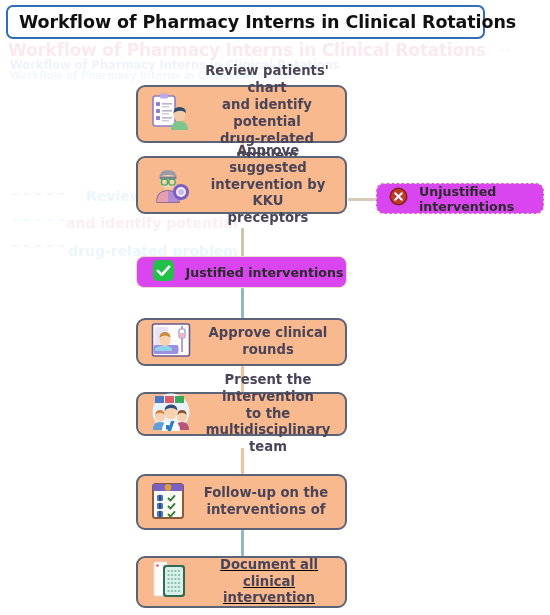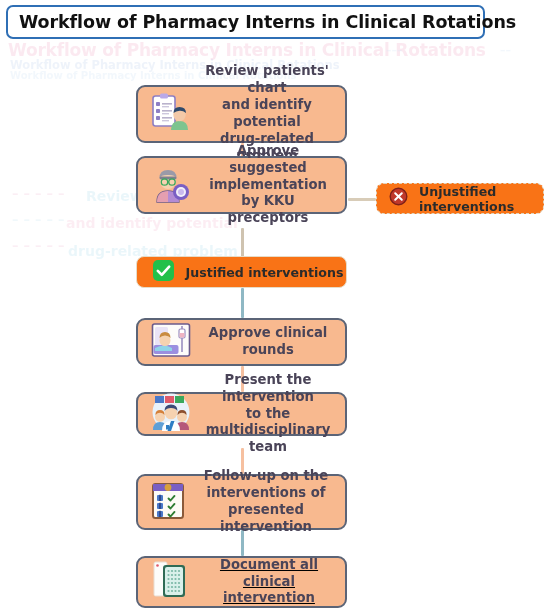--- a/index.html
+++ b/index.html
@@ -90,21 +90,21 @@
     text-align: center;
     font-size: 13.2px;
     font-weight: bold;
     color: #4a4458;
     line-height: 1.28;
   }
 
   
   .pill {
     position: absolute;
-    background: #f97316;
+    background: #d946ef;
     border-radius: 8px;
     display: flex;
     align-items: center;
     padding-left: 12px;
     gap: 11px;
   }
   .pill.solid { border: 1.5px solid #e6dcc8; justify-content: center; }
   .pill.dashed { border: 1.5px dashed #e0d5c0; }
   .pill .label {
     font-size: 12.6px;
@@ -188,21 +188,21 @@
         <circle cx="13.5" cy="20" r="3.2" fill="none" stroke="#3aa85c" stroke-width="1.3"></circle>
         <circle cx="21" cy="20" r="3.2" fill="none" stroke="#3aa85c" stroke-width="1.3"></circle>
         <line x1="16.7" y1="20" x2="17.8" y2="20" stroke="#3aa85c" stroke-width="1.3"></line>
         <circle cx="30" cy="30" r="8" fill="#7a5fc4"></circle>
         <circle cx="30" cy="30" r="5" fill="#ffffff" opacity="0.9"></circle>
         <circle cx="30" cy="30" r="3" fill="#c9b9ee"></circle>
       </svg>
     </span>
     <span class="label">
       <span>Approve suggested</span><br>
-      <span>implementation by KKU</span><br>
+      <span>intervention by KKU</span><br>
       <span>preceptors</span>
     </span>
   </div>
 
   <div class="pill dashed" style="left:376px; top:183px; width:168px; height:31px;">
     <span class="icn">
       <svg width="19" height="19" viewBox="0 0 19 19">
         <circle cx="9.5" cy="9.5" r="8.3" fill="#c0392b" stroke="#7d1f18" stroke-width="1.4"></circle>
         <path d="M6.2 6.2 L12.8 12.8 M12.8 6.2 L6.2 12.8" stroke="#ffffff" stroke-width="2" stroke-linecap="round"></path>
       </svg>
@@ -279,21 +279,20 @@
         <path d="M8 23.5 q1-2 2-0 l0 5.5 l-2 0 z" fill="#2f4a8c"></path>
         <path d="M17.5 26.5 l2 2 l4-4.6" fill="none" stroke="#2e7d32" stroke-width="1.9" stroke-linecap="round" stroke-linejoin="round"></path>
         <rect x="6" y="31" width="6" height="6" rx="1" fill="#4a78c8"></rect>
         <path d="M8 31.5 q1-2 2-0 l0 5.5 l-2 0 z" fill="#2f4a8c"></path>
         <path d="M17.5 34.5 l2 2 l4-4.6" fill="none" stroke="#2e7d32" stroke-width="1.9" stroke-linecap="round" stroke-linejoin="round"></path>
       </svg>
     </span>
     <span class="label">
       <span>Follow-up on the</span><br>
       <span>interventions of</span><br>
-      <span>presented intervention</span>
     </span>
   </div>
 
   <div class="node" style="left:136px; top:556px; width:211px; height:52px;text-decoration:underline;">
     <span class="icn">
       <svg width="42" height="42" viewBox="0 0 42 42">
         <rect x="3" y="3" width="13" height="34" rx="1.5" fill="#fdfcfa" stroke="#e8dcd0" stroke-width="1"></rect>
         <circle cx="6.5" cy="6.5" r="1.3" fill="#e05a6a"></circle>
         <rect x="12" y="6" width="22" height="32" rx="3" fill="#2f6b55"></rect>
         <rect x="14" y="8" width="18" height="28" rx="2" fill="#d9f0ea"></rect>

